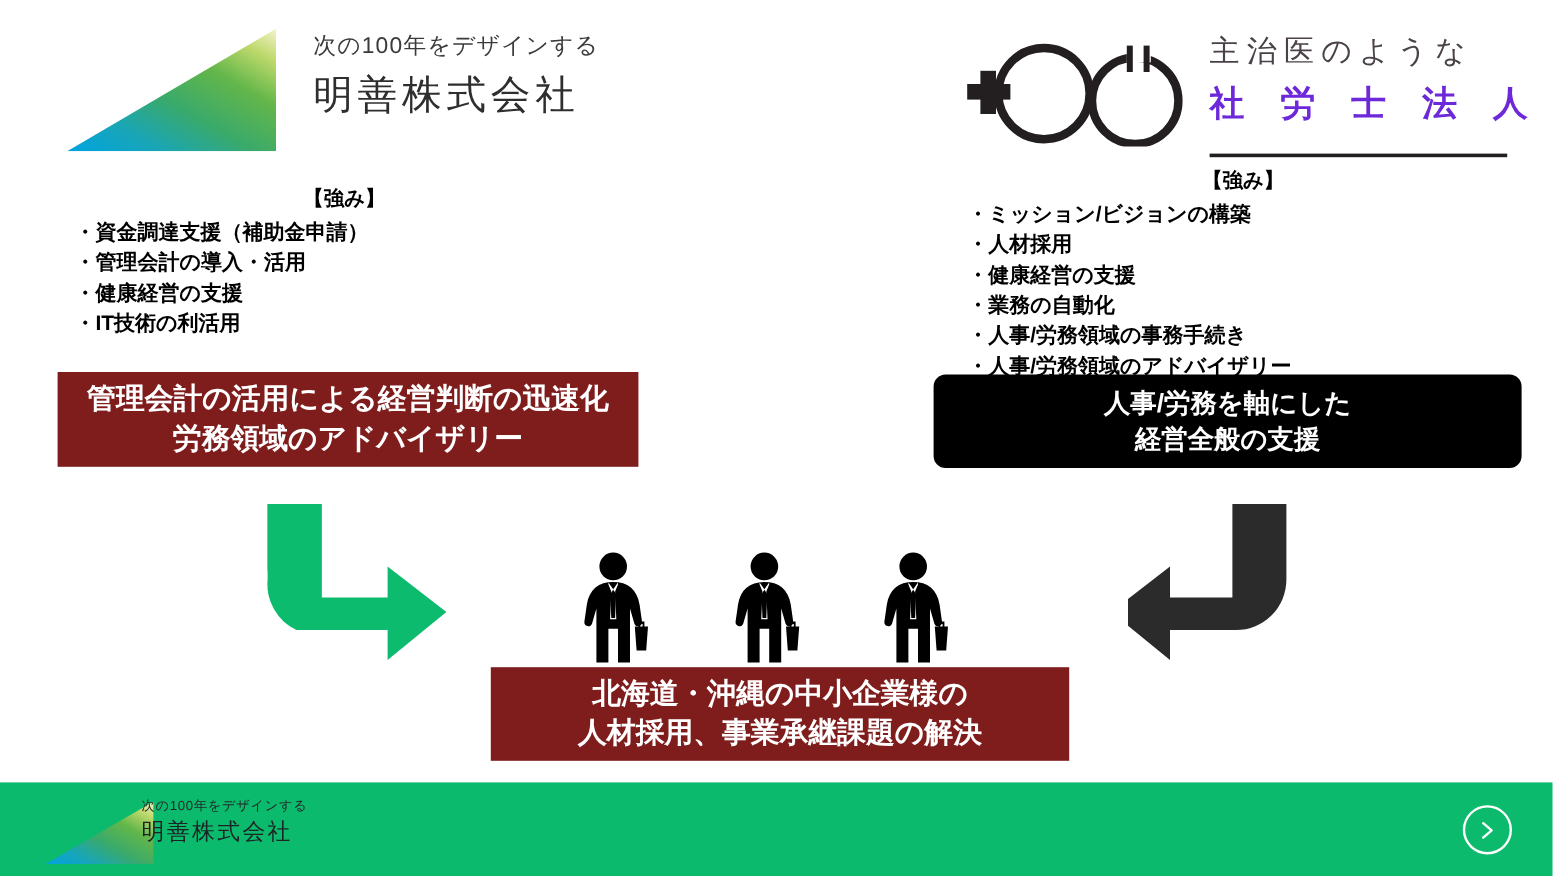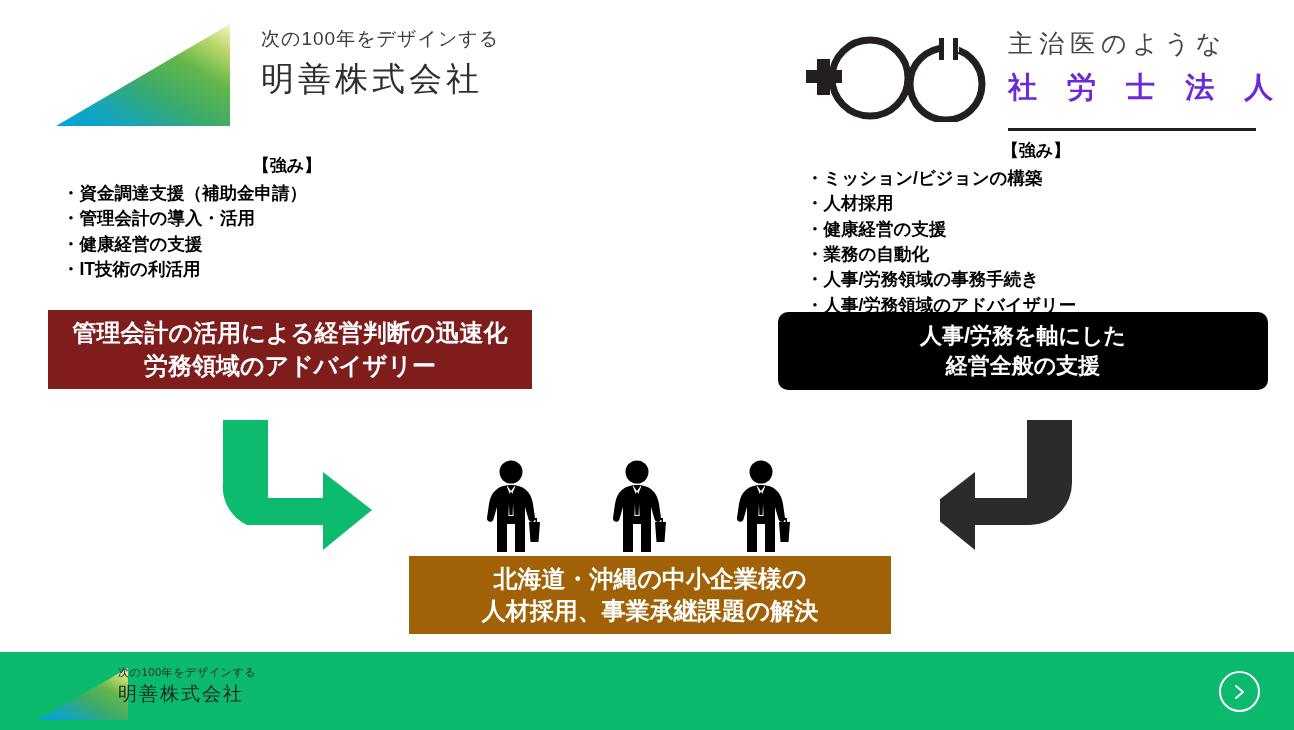--- a/index.html
+++ b/index.html
@@ -270,21 +270,21 @@
           <path d="M 44 62 L 55 62 L 53.5 82 L 45.5 82 Z" fill="#000"></path>
           <path d="M 47 58 L 52 58 L 52 63 L 50.5 63 L 50.5 60 L 48.5 60 L 48.5 63 L 47 63 Z" fill="#000"></path>
         </g>
       </defs>
       <use href="#person" x="0" y="2"></use>
       <use href="#person" x="126" y="2"></use>
       <use href="#person" x="250" y="2"></use>
     </svg>
   </div>
 
-  <div class="banner" id="banner-yellow" style="background: #a16207;">
+  <div class="banner" id="banner-yellow" style="background: #7f1d1d;">
     <div>
       <div>北海道・沖縄の中小企業様の</div>
       <div>人材採用、事業承継課題の解決</div>
     </div>
   </div>
 
   <div class="abs" id="footer" style="background: rgb(11, 186, 108);">
     <div class="footer-tri">
       <svg width="90" height="52" viewBox="0 0 90 52" xmlns="http://www.w3.org/2000/svg">
         <defs>

